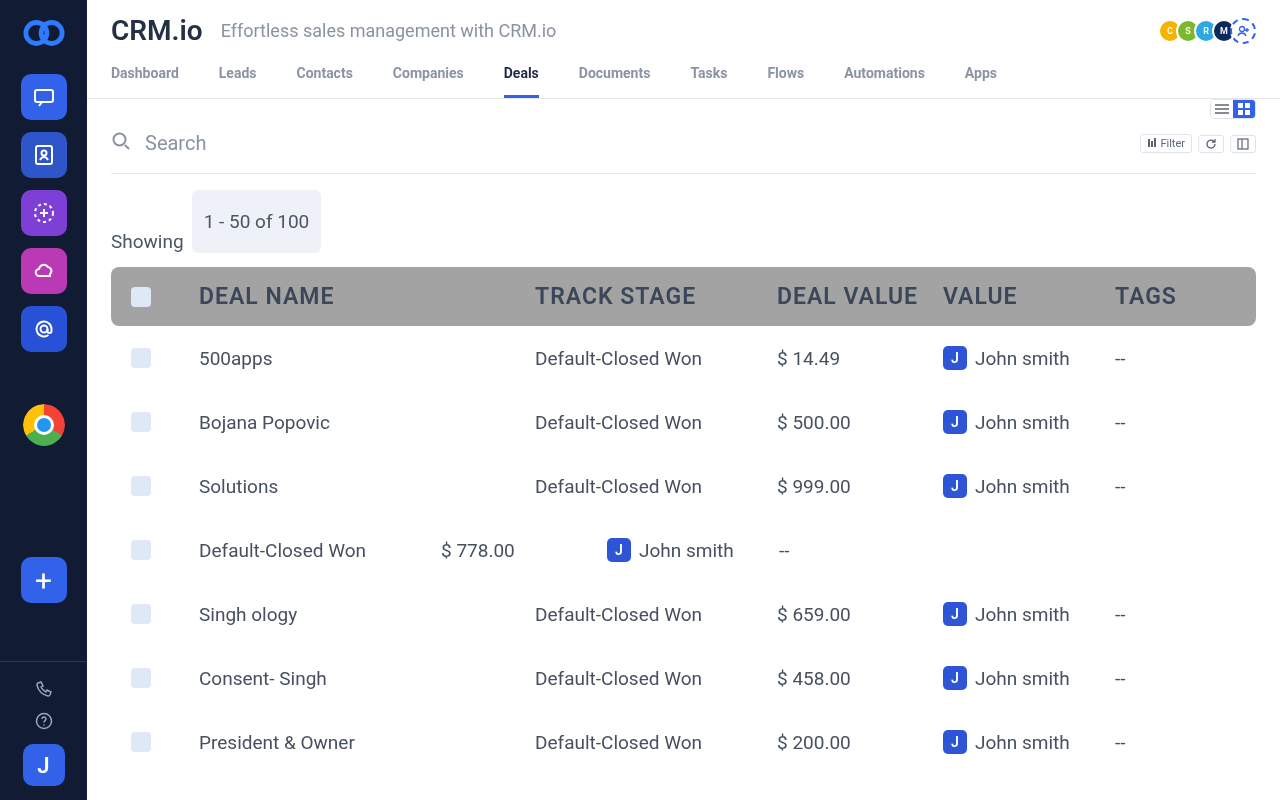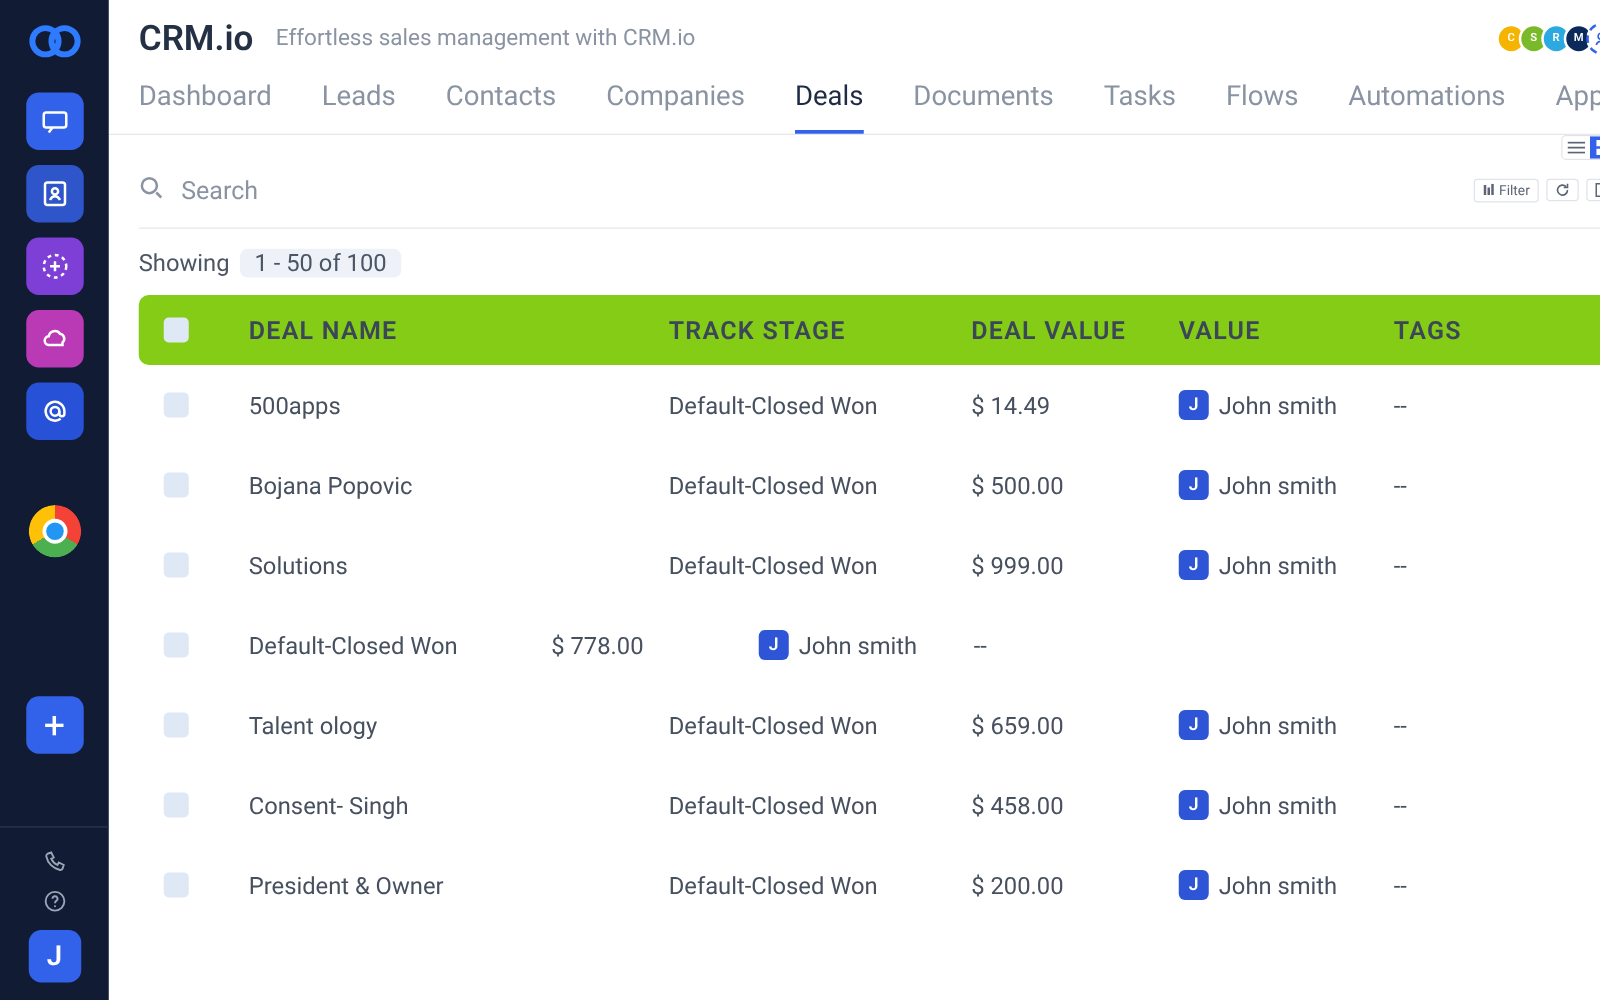--- a/index.html
+++ b/index.html
@@ -30,39 +30,39 @@
 .main { flex:1; background:#fff; display:flex; flex-direction:column; }
 .header { padding:14px 24px 0 24px; display:flex; align-items:center; }
 .title { font-size:28px; font-weight:600; color:#243044; }
 .subtitle { margin-left:18px; font-size:18px; color:#8a93a2; }
 .header-avatars { margin-left:auto; display:flex; align-items:center; }
 .av { width:24px;height:24px;border-radius:50%;display:flex;align-items:center;justify-content:center;font-size:9px;font-weight:600;color:#fff;margin-left:-6px;border:2px solid #fff; }
 .av:first-child{margin-left:0;}
 .av-dashed { width:26px;height:26px;border-radius:50%;border:2px dashed #3362ea;background:#fff;color:#3362ea;display:flex;align-items:center;justify-content:center;margin-left:-6px; }
 
 .tabs { display:flex; gap:40px; padding:18px 24px 0 24px; border-bottom:1px solid #e5e7eb; }
-.tab { font-size:22px;color:#8a93a2;padding-bottom:14px;cursor:pointer;border-bottom:3px solid transparent; }
+.tab { font-size:14px;color:#8a93a2;padding-bottom:14px;cursor:pointer;border-bottom:3px solid transparent;font-weight:bold; }
 .tab.active { color:#1f2a44;border-bottom-color:#3362ea; }
 
 .toolbar { padding:18px 24px 0 24px; position:relative; }
 .view-toggle{ position:absolute; top:0; right:24px; display:flex; border:1px solid #e0e3e9; border-radius:4px; overflow:hidden; }
 .vt-btn{ width:22px;height:18px;display:flex;align-items:center;justify-content:center;font-size:12px;background:#fff;color:#5c6576;cursor:pointer; }
 .vt-btn.active{ background:#3362ea;color:#fff; }
 .search-row { display:flex; align-items:center; padding:14px 0 18px 0; border-bottom:1px solid #e5e7eb; }
 .search-icon { color:#8a93a2; margin-right:14px; }
 .search-input { border:none;outline:none;font-size:20px;color:#15803d;flex:1; }
 .search-input::placeholder{ color:#8a93a2; }
-.right-tools { margin-left:auto;display:flex;gap:6px;align-items:flex-start; }
+.right-tools { margin-left:auto;display:flex;gap:6px;align-items:flex-end; }
 .tool-btn{ border:1px solid #e0e3e9;border-radius:3px;padding:2px 6px;font-size:11px;color:#5c6576;display:flex;align-items:center;gap:3px;cursor:pointer;background:#fff; }
 .showing { display:flex;align-items:flex-end;gap:8px;padding:16px 0 14px 0;font-size:19px;color:#4b5563; }
-.showing-badge{ background:#eef2f8;padding:0 12px;border-radius:6px; }
+.showing-badge{ background:#eef2f8;padding:20px 12px;border-radius:6px; }
 
 
 .table { padding:0 24px; }
-.thead { display:flex;align-items:center;background:#84cc16;border-radius:8px;padding:16px 20px;font-size:20px;font-weight:600;color:#3b4658;letter-spacing:1px; }
+.thead { display:flex;align-items:center;background:#a3a3a3;border-radius:8px;padding:16px 20px;font-size:23px;font-weight:600;color:#3b4658;letter-spacing:1px; }
 .col-check{ width:68px; }
 .col-name{ flex:0 0 336px; }
 .col-stage{ flex:0 0 242px; }
 .col-value{ flex:0 0 166px; }
 .col-owner{ flex:0 0 172px; }
 .col-tags{ flex:0 0 70px; }
 .checkbox{ width:20px;height:20px;border-radius:4px;background:#dfe8f5;cursor:pointer; }
 .tbody{ display:flex;flex-direction:column; }
 .trow{ display:flex;align-items:center;padding:20px 20px;font-size:19px;color:#46505f; }
 .owner-chip{ display:flex;align-items:center;gap:8px; }
@@ -287,21 +287,21 @@
                 <div class="owner-badge">J</div>
                 <span>John smith</span>
               </div>
             </div>
             <div class="col-tags">--</div>
           </div>
           <div class="trow">
             <div class="col-check">
               <div class="checkbox"></div>
             </div>
-            <div class="col-name">Talent ology</div>
+            <div class="col-name">Singh ology</div>
             <div class="col-stage">Default-Closed Won</div>
             <div class="col-value">$ 659.00</div>
             <div class="col-owner">
               <div class="owner-chip">
                 <div class="owner-badge">J</div>
                 <span>John smith</span>
               </div>
             </div>
             <div class="col-tags">--</div>
           </div>

